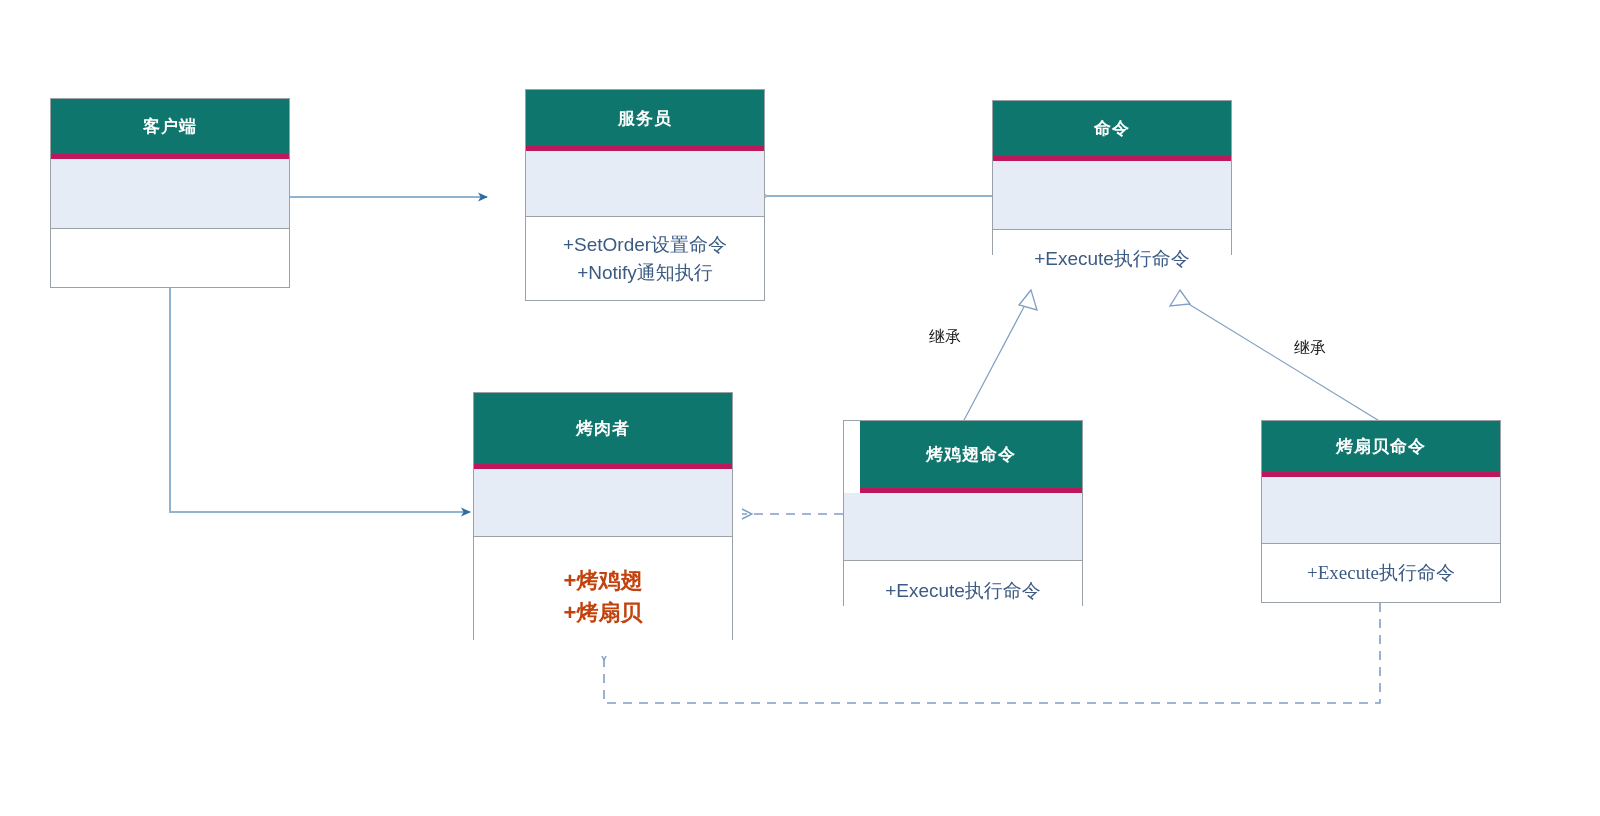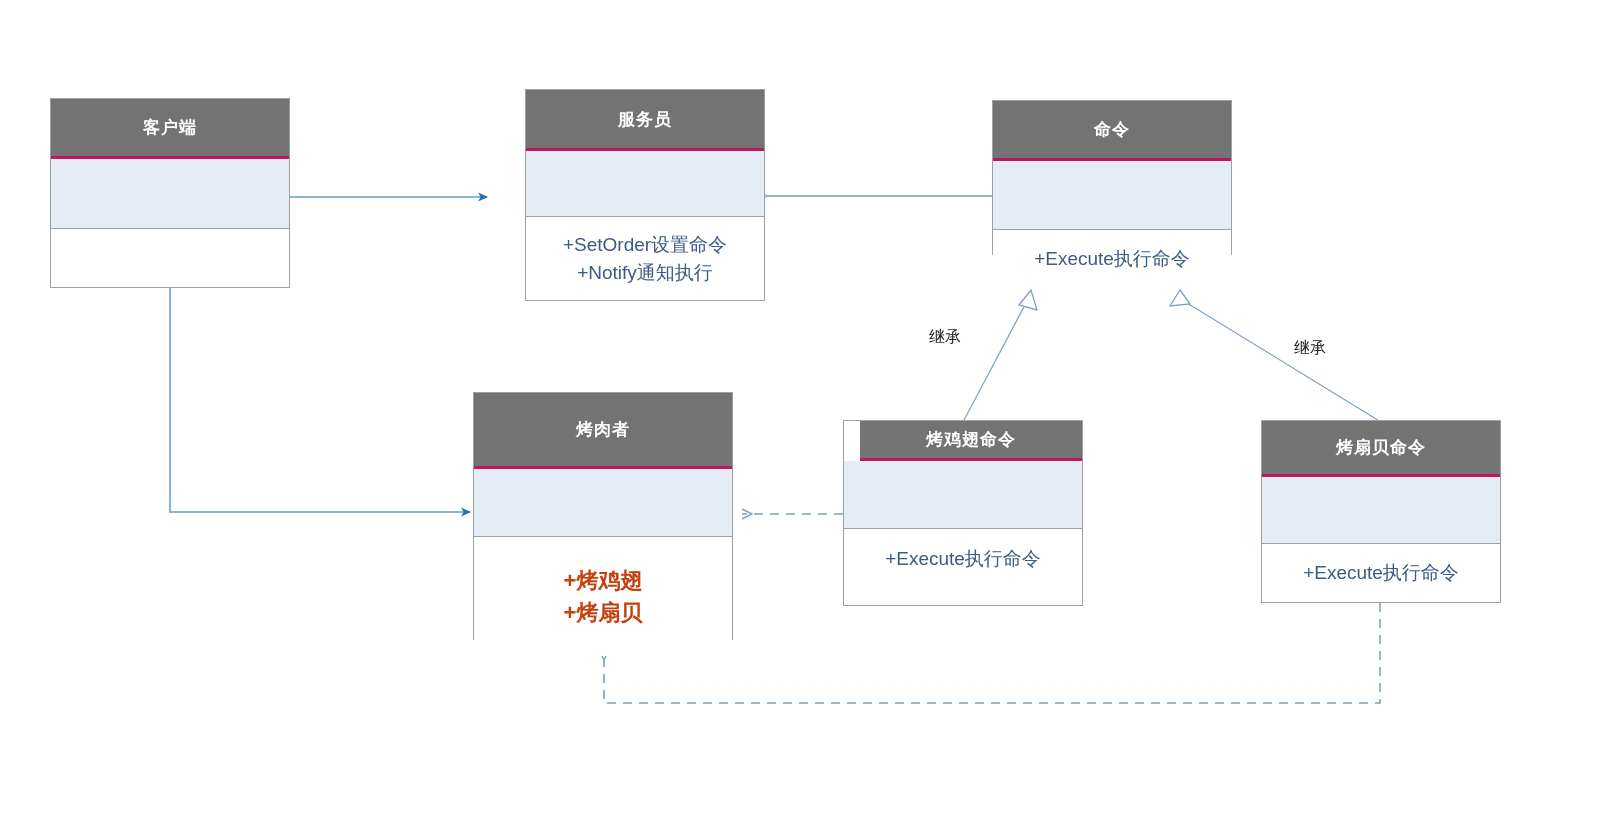--- a/index.html
+++ b/index.html
@@ -27,23 +27,23 @@
   }
   .uml-class {
     position: absolute;
     box-sizing: border-box;
     border: 1px solid #9aa2a8;
     background: #ffffff;
     z-index: 2;
   }
   .uml-header {
     box-sizing: border-box;
-    background: #737373;
+    background: #0f766e;
     color: #ffffff;
-    border-bottom: 3px solid #be185d;
+    border-bottom: 5px solid #be185d;
     display: flex;
     align-items: center;
     justify-content: center;
     font-size: 17px;
     font-weight: bold;
     letter-spacing: 1px;
   }
   .uml-attrs {
     box-sizing: border-box;
     background: #e6ecf5;
@@ -151,30 +151,30 @@
       <span>烤肉者</span>
     </div>
     <div class="uml-attrs" style="height:68px;"></div>
     <div class="uml-ops ops-black" style="height:119px;">
       <span class="op-line">+烤鸡翅</span>
       <span class="op-line">+烤扇贝</span>
     </div>
   </div>
 
   <div class="uml-class" style="left:843px; top:420px; width:240px; height:186px;">
-    <div class="uml-header" style="height:40px;margin-left:16px;">
+    <div class="uml-header" style="height:72px;margin-left:16px;">
       <span>烤鸡翅命令</span>
     </div>
     <div class="uml-attrs" style="height:68px;"></div>
     <div class="uml-ops" style="height:60px;">
       <span class="op-line">+Execute执行命令</span>
     </div>
   </div>
 
-  <div class="uml-class" style="left:1261px; top:420px; width:240px; height:183px;">
+  <div class="uml-class" style="left:1261px; top:420px; width:240px; height:183px;font-family:Liberation Serif, serif;">
     <div class="uml-header" style="height:56px;">
       <span>烤扇贝命令</span>
     </div>
     <div class="uml-attrs" style="height:67px;"></div>
     <div class="uml-ops" style="height:58px;">
       <span class="op-line">+Execute执行命令</span>
     </div>
   </div>
 
   <div class="edge-label" style="left:929px; top:327px;">继承</div>

